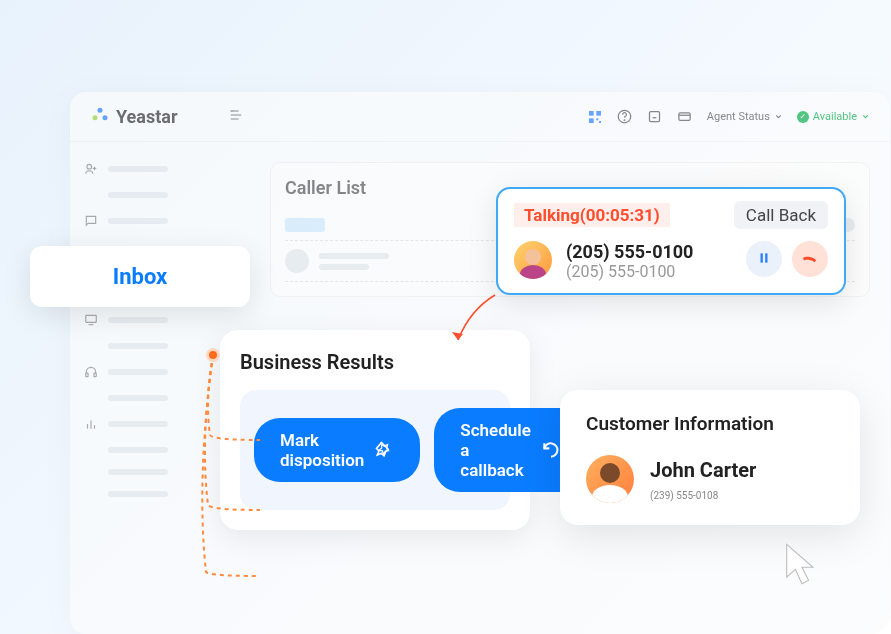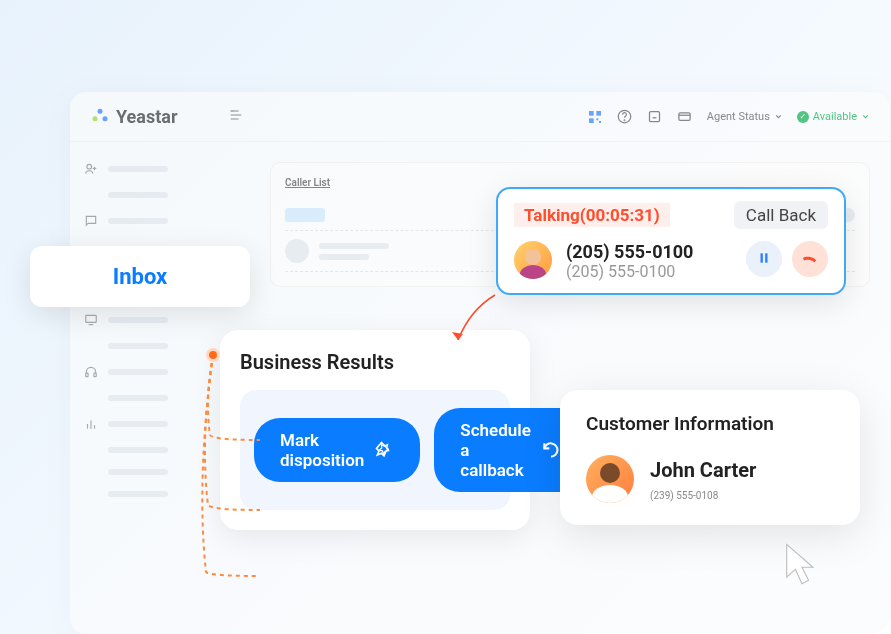--- a/index.html
+++ b/index.html
@@ -24,21 +24,21 @@
 }
 .topbar {
   display: flex;
   align-items: center;
   justify-content: space-between;
   padding: 14px 20px;
   border-bottom: 1px solid #eef0f3;
 }
 .logo {
   display: flex;
-  align-items: flex-end;
+  align-items: flex-start;
   gap: 6px;
   font-weight: 700;
   font-size: 18px;
   color: #333;
 }
 .logo-mark {
   width: 20px;
   height: 20px;
   position: relative;
 }
@@ -113,25 +113,24 @@
   flex: 1;
   padding: 20px;
 }
 .panel {
   background: #fdfcfb;
   border-radius: 10px;
   padding: 14px;
   border: 1px solid #f1eeea;
 }
 .panel-title {
-  font-size: 10px;
+  font-size: 18px;
   color: #555;
   font-weight: 600;
   margin-bottom: 12px;
-  text-decoration: underline;
 }
 .caller-list-row {
   display: flex;
   align-items: center;
   gap: 10px;
   padding: 8px 0;
   border-bottom: 1px dashed #ddd;
 }
 .tag-skeleton {
   width: 40px;

